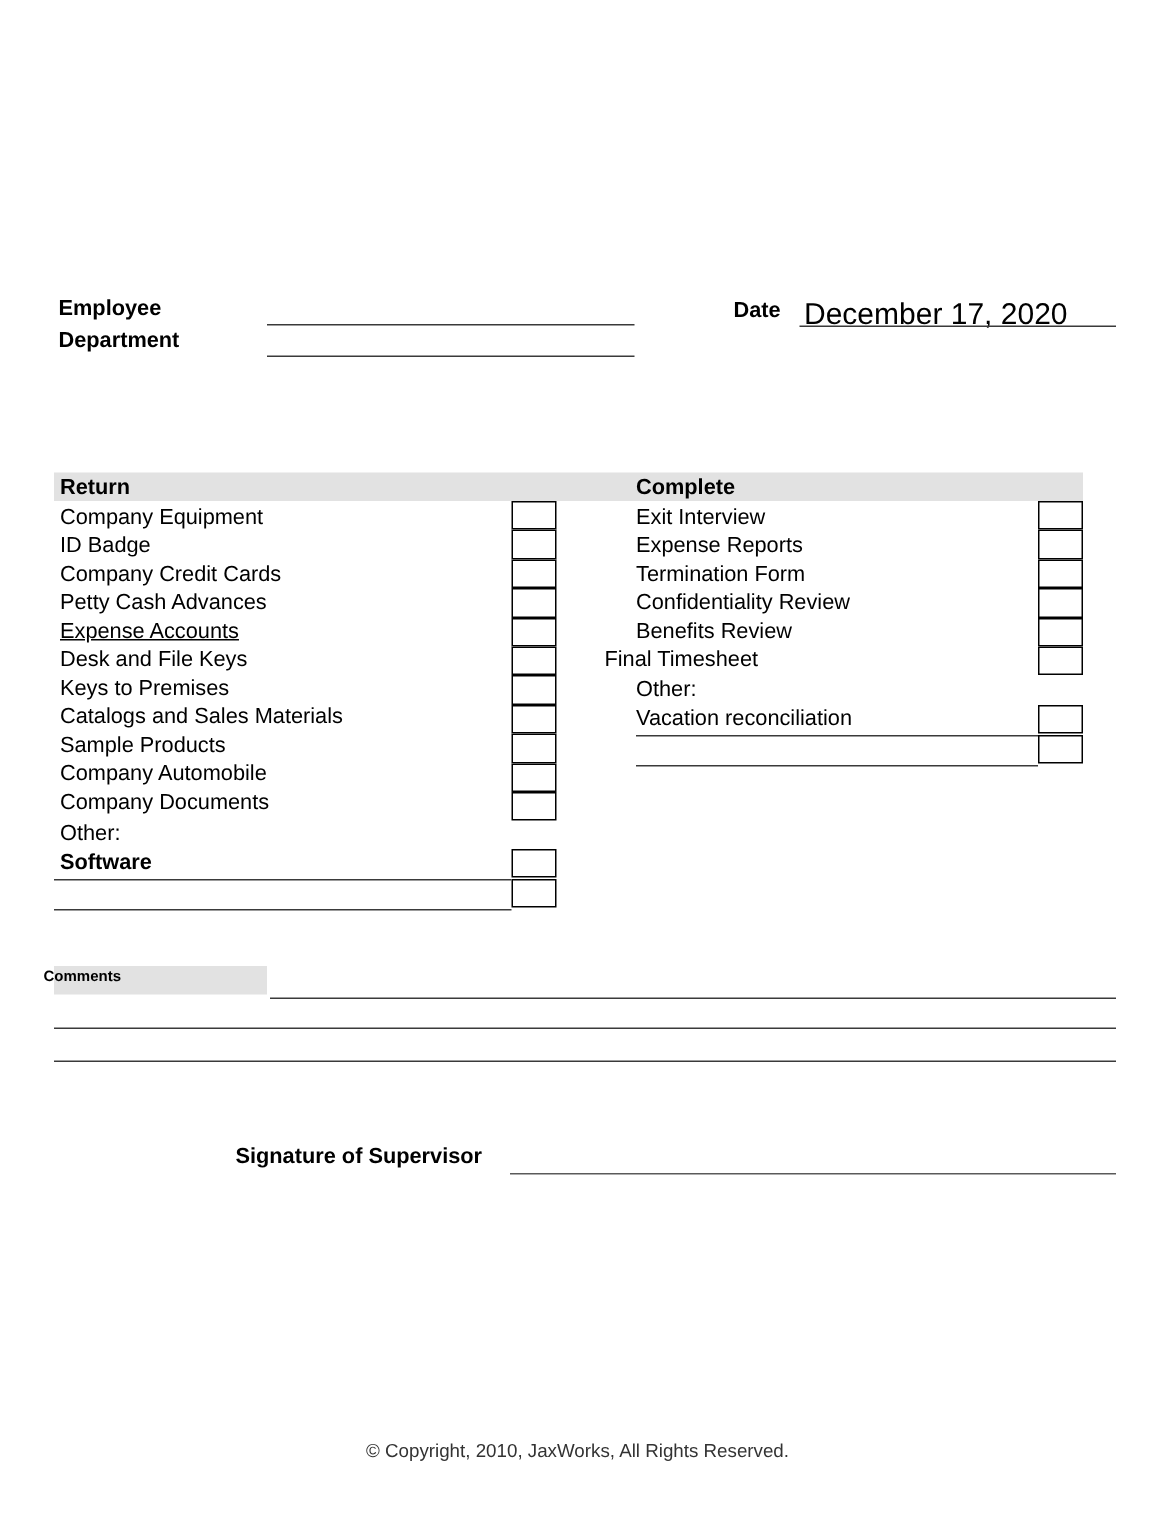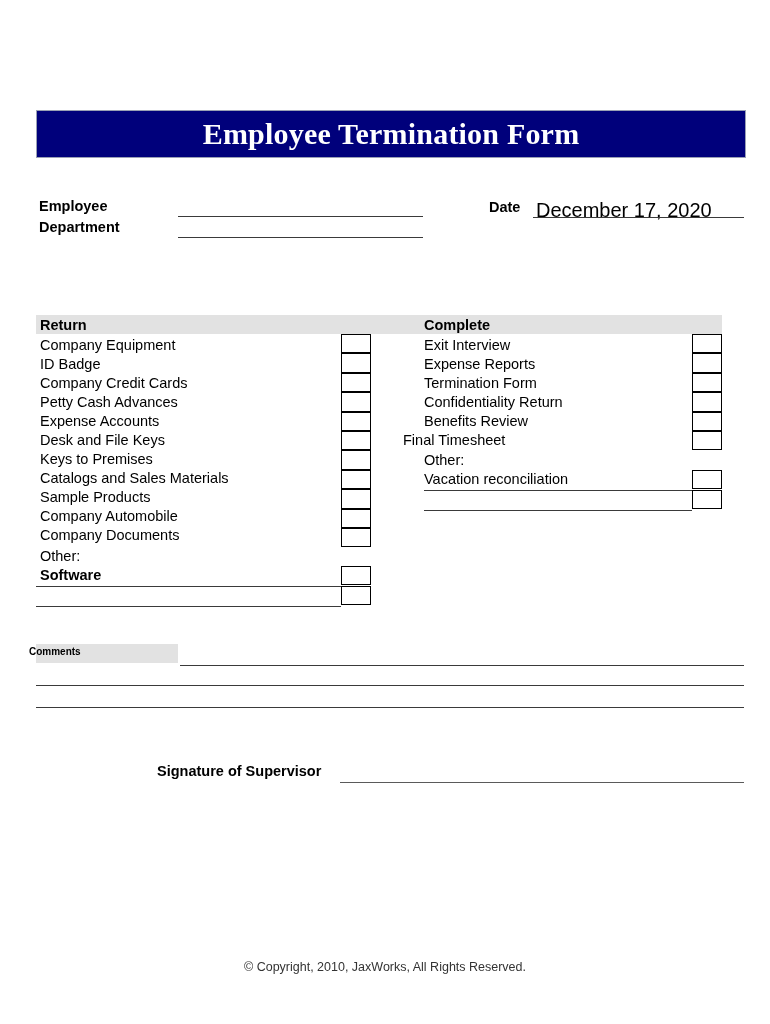--- a/index.html
+++ b/index.html
@@ -212,23 +212,20 @@
     text-align: center;
     font-size: 12.5px;
     color: #333333;
   }
 </style>
 </head>
 <body>
 
 <div class="page">
 
-  <div class="title-banner">
-    <span class="title-text">Employee Termination Form</span>
-  </div>
 
   <div class="lbl-employee">Employee</div>
   <div class="line-employee"></div>
 
   <div class="lbl-department">Department</div>
   <div class="line-department"></div>
 
   <div class="lbl-date">Date</div>
   <div class="val-date">December 17, 2020</div>
   <div class="line-date"></div>
@@ -243,21 +240,21 @@
 
   <div class="item-label" style="left:40px; top:357px;">ID Badge</div>
   <div class="checkbox" style="left:341px; top:353.4px;"></div>
 
   <div class="item-label" style="left:40px; top:376px;">Company Credit Cards</div>
   <div class="checkbox" style="left:341px; top:372.8px;"></div>
 
   <div class="item-label" style="left:40px; top:395px;">Petty Cash Advances</div>
   <div class="checkbox" style="left:341px; top:392.2px;"></div>
 
-  <div class="item-label" style="left:40px; top:414px;">Expense Accounts</div>
+  <div class="item-label" style="left:40px; top:414px;text-decoration:underline;">Expense Accounts</div>
   <div class="checkbox" style="left:341px; top:411.6px;"></div>
 
   <div class="item-label" style="left:40px; top:433px;">Desk and File Keys</div>
   <div class="checkbox" style="left:341px; top:431px;"></div>
 
   <div class="item-label" style="left:40px; top:452px;">Keys to Premises</div>
   <div class="checkbox" style="left:341px; top:450.4px;"></div>
 
   <div class="item-label" style="left:40px; top:471px;">Catalogs and Sales Materials</div>
   <div class="checkbox" style="left:341px; top:469.8px;"></div>
@@ -283,21 +280,21 @@
 
   <div class="item-label" style="left:424px; top:338px;">Exit Interview</div>
   <div class="checkbox" style="left:692px; top:334px;"></div>
 
   <div class="item-label" style="left:424px; top:357px;">Expense Reports</div>
   <div class="checkbox" style="left:692px; top:353.4px;"></div>
 
   <div class="item-label" style="left:424px; top:376px;">Termination Form</div>
   <div class="checkbox" style="left:692px; top:372.8px;"></div>
 
-  <div class="item-label" style="left:424px; top:395px;">Confidentiality Return</div>
+  <div class="item-label" style="left:424px; top:395px;">Confidentiality Review</div>
   <div class="checkbox" style="left:692px; top:392.2px;"></div>
 
   <div class="item-label" style="left:424px; top:414px;">Benefits Review</div>
   <div class="checkbox" style="left:692px; top:411.6px;"></div>
 
   <div class="item-label" style="left:403px; top:433px;">Final Timesheet</div>
   <div class="checkbox" style="left:692px; top:431px;"></div>
 
   <div class="item-label" style="left:424px; top:453px;">Other:</div>
 

